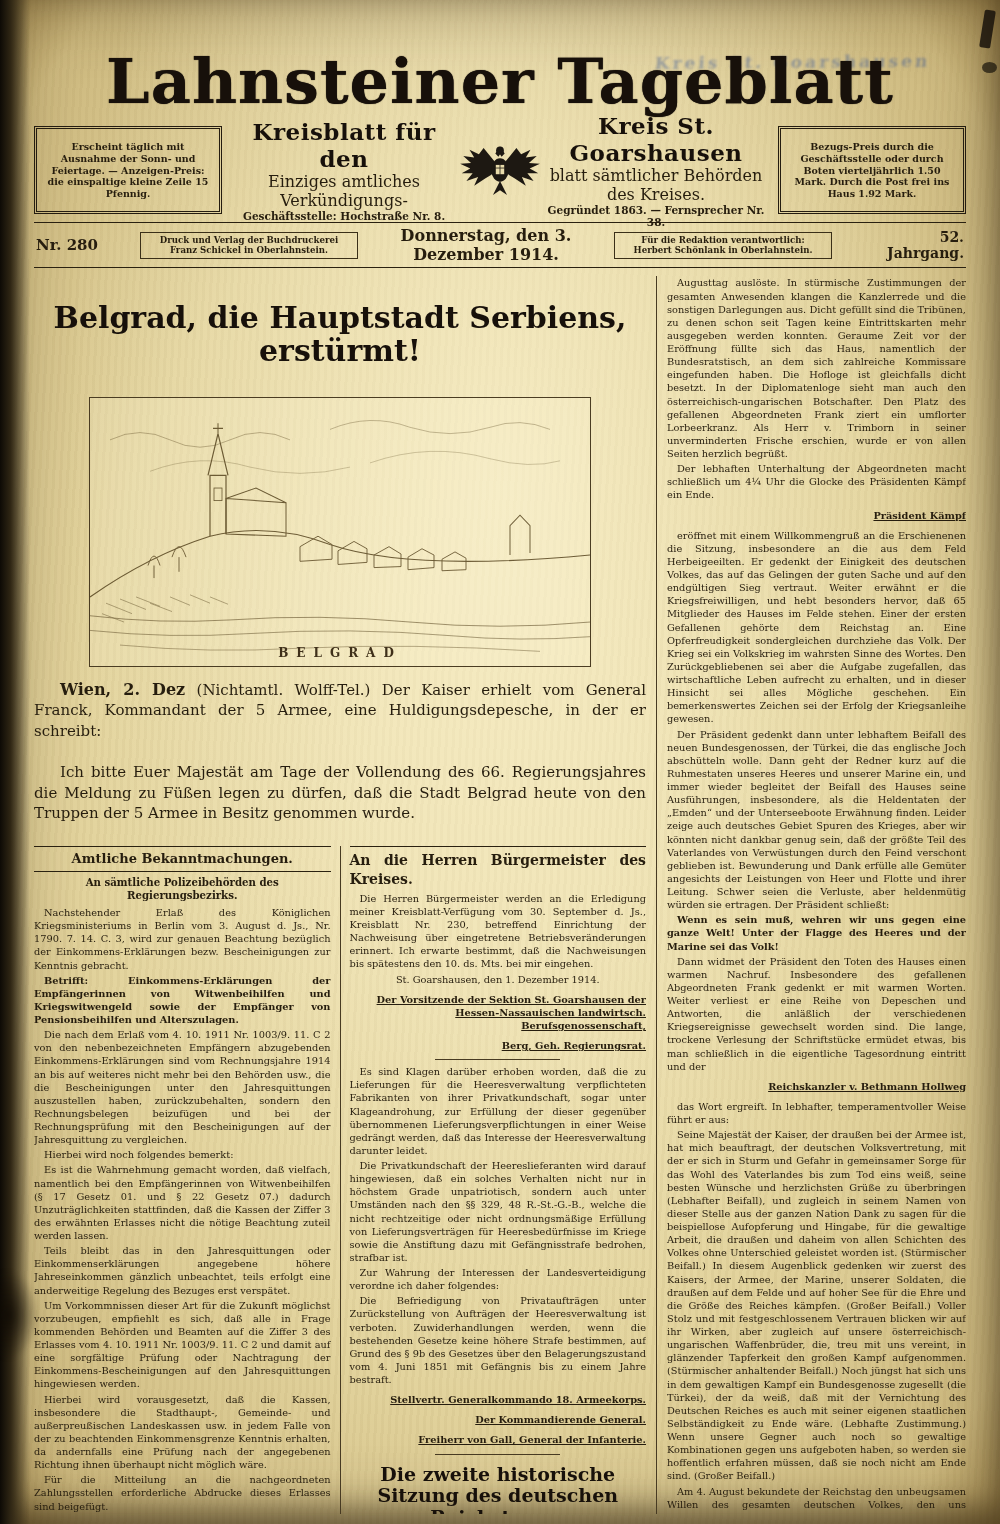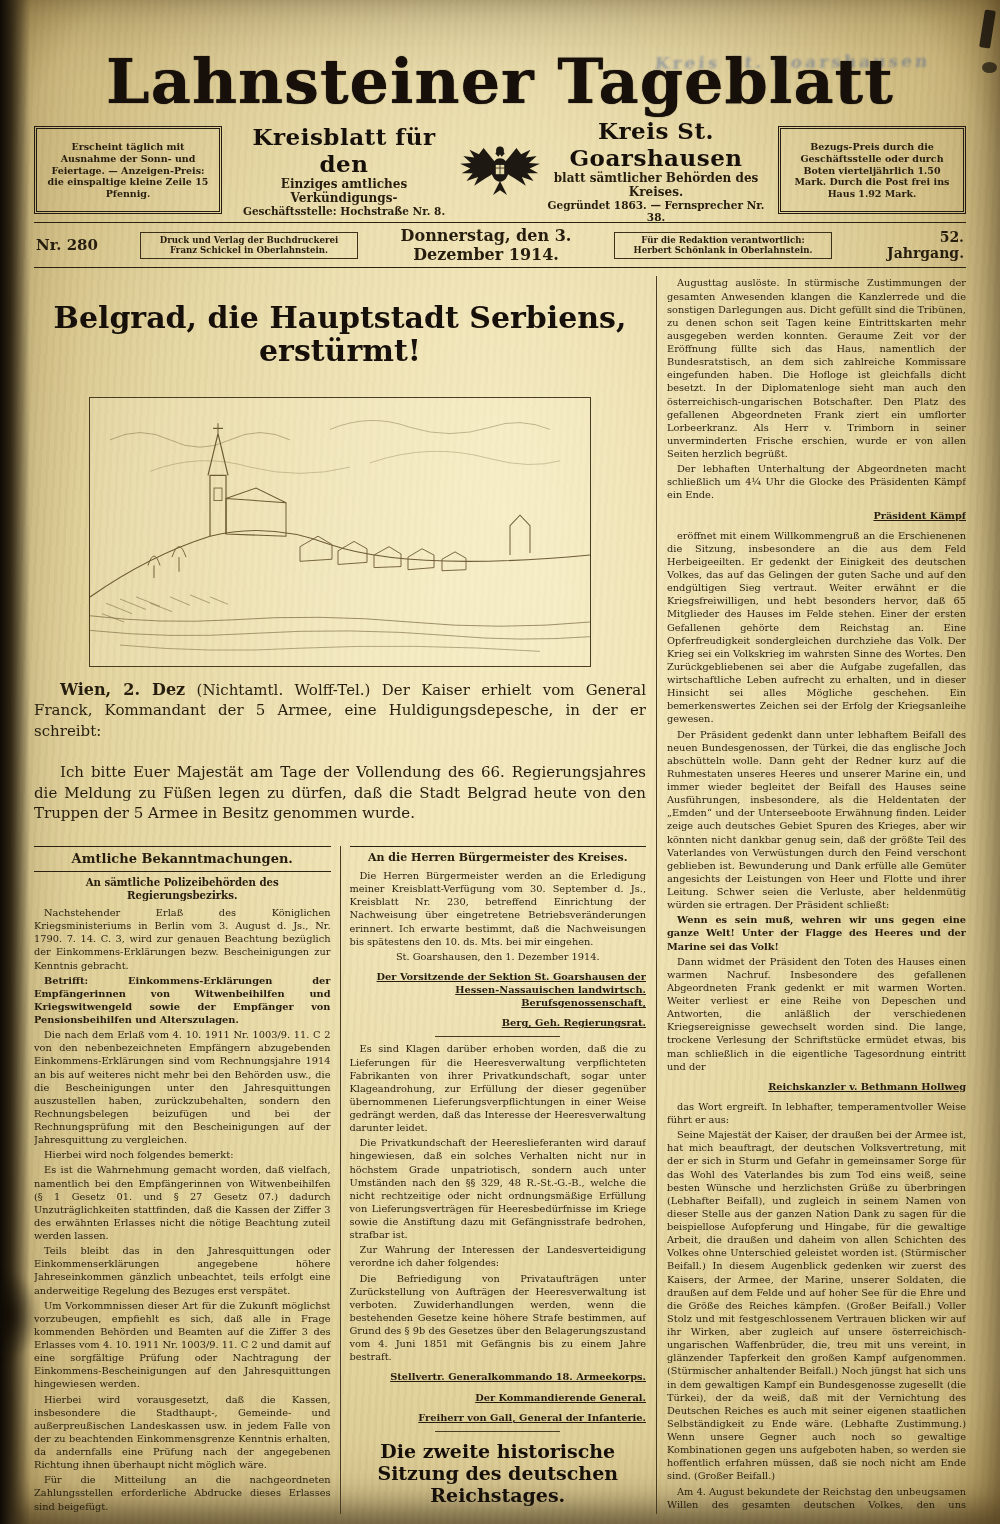--- a/index.html
+++ b/index.html
@@ -29,21 +29,21 @@
 
   .masthead{margin-top:50px;text-align:center;font-size:62px;line-height:1.04;font-weight:bold;
     letter-spacing:1px;color:#17100a;text-shadow:0 0 1px #17100a;}
 
   .subhead-row{margin-top:12px;display:flex;align-items:stretch;gap:8px;height:88px;}
   .info-box{width:170px;border:3px double #241c10;padding:4px 6px;font-size:9.5px;line-height:1.25;
     font-weight:bold;text-align:center;display:flex;align-items:center;justify-content:center;}
   .subhead-center{flex:1;display:flex;align-items:center;justify-content:space-between;padding:0 4px;}
   .sh-stack{flex:1;text-align:center;display:flex;flex-direction:column;justify-content:flex-end;gap:0;}
   .sh-big{font-size:23px;font-weight:bold;letter-spacing:.5px;color:#17100a;}
-  .sh-mid{font-size:12px;font-weight:bold;}
+  .sh-mid{font-size:16px;font-weight:normal;}
   .sh-small{font-size:10.5px;font-weight:bold;}
   .eagle-wrap{width:92px;display:flex;align-items:center;justify-content:center;}
 
   .dateline{margin-top:8px;border-top:1.6px solid #2a2110;border-bottom:1.6px solid #2a2110;
     display:flex;align-items:center;padding:3px 2px;gap:28px;}
   .dl-issue{font-size:15px;font-weight:bold;width:76px;}
   .dl-box{border:1px solid #3a2f18;font-size:8.6px;line-height:1.2;text-align:center;padding:2px 8px;
     font-weight:bold;width:200px;}
   .dl-date{flex:1;text-align:center;font-size:16px;font-weight:bold;}
   .dl-vol{font-size:14px;font-weight:bold;width:104px;text-align:right;}
@@ -61,21 +61,21 @@
 
   .lede{font-size:15px;line-height:1.36;text-align:justify;text-indent:26px;margin-top:6px;}
   .lede .intro{font-weight:bold;font-size:16px;}
   .two-col{display:flex;margin-top:8px;flex:1;overflow:hidden;}
   .col-a{width:50%;padding-right:9px;border-right:1px solid #473a22;overflow:hidden;}
   .col-b{width:50%;padding-left:9px;overflow:hidden;}
 
   .np{font-size:9.8px;line-height:1.34;text-align:justify;text-indent:10px;margin:0 0 2px;hyphens:auto;}
   .bar{border-top:1.3px solid #2a2110;border-bottom:1.3px solid #2a2110;font-weight:bold;text-align:center;
     font-size:13px;padding:3px 0;text-indent:0;margin-bottom:4px;}
-  .bart{border-top:1.3px solid #2a2110;font-weight:bold;text-align:center;font-size:11px;
+  .bart{border-top:1.3px solid #2a2110;font-weight:bold;font-size:14px;
     padding-top:4px;text-indent:0;margin-bottom:3px;}
   .bc{font-weight:bold;text-align:center;font-size:10.2px;text-indent:0;margin:3px 0;}
   .cb{font-weight:bold;text-align:right;text-indent:0;margin:7px 0;text-decoration:underline;}
   .c{text-align:center;text-indent:0;margin:1px 0;}
   .b{font-weight:bold;}
   .hr{border-top:1px solid #473a22;width:42%;margin:5px auto;height:0;padding:0;}
   .bighead{font-size:19px;font-weight:bold;text-align:center;line-height:1.15;margin:9px 0 12px;
     text-indent:0;color:#17100a;}
 </style>
 </head>
@@ -163,34 +163,35 @@
               <path d="M0 222 q80 8 160 3 q100 -6 200 2 q70 6 140 1" stroke-width="0.8" opacity="0.7"></path>
               <path d="M30 236 q90 8 180 3 q110 -5 240 3" stroke-width="0.8" opacity="0.6"></path>
               <g stroke-width="0.7" opacity="0.7">
                 <path d="M16 196 l26 10 M30 192 l26 10 M46 190 l24 9 M12 206 l22 8 M60 196 l22 8"></path>
                 <path d="M80 190 l20 8 M100 188 l20 8 M120 190 l18 7"></path>
               </g>
               <path d="M58 160 q6 -18 12 0 M64 160 l0 12" stroke-width="0.9"></path>
               <path d="M82 152 q7 -20 14 0 M89 152 l0 14" stroke-width="0.9"></path>
             </g>
           </svg>
+          <figcaption>BELGRAD</figcaption>
         </figure>
 
         <p class="lede"><span class="intro">Wien, 2. Dez</span><span> (Nichtamtl. Wolff-Tel.) Der Kaiser erhielt vom General Franck, Kommandant der 5 Armee, eine Huldigungsdepesche, in der er schreibt:</span></p>
         <p class="lede">Ich bitte Euer Majestät am Tage der Vollendung des 66. Regierungsjahres die Meldung zu Füßen legen zu dürfen, daß die Stadt Belgrad heute von den Truppen der 5 Armee in Besitz genommen wurde.</p>
 
         <div class="two-col">
           <div class="col-a">
               <p class="np bar">Amtliche Bekanntmachungen.</p>
               <p class="np bc">An sämtliche Polizeibehörden des Regierungsbezirks.</p>
               <p class="np">Nachstehender Erlaß des Königlichen Kriegsministeriums in Berlin vom 3. August d. Js., Nr. 1790. 7. 14. C. 3, wird zur genauen Beachtung bezüglich der Einkommens-Erklärungen bezw. Bescheinigungen zur Kenntnis gebracht.</p>
               <p class="np b">Betrifft: Einkommens-Erklärungen der Empfängerinnen von Witwenbeihilfen und Kriegswitwengeld sowie der Empfänger von Pensionsbeihilfen und Alterszulagen.</p>
               <p class="np">Die nach dem Erlaß vom 4. 10. 1911 Nr. 1003/9. 11. C 2 von den nebenbezeichneten Empfängern abzugebenden Einkommens-Erklärungen sind vom Rechnungsjahre 1914 an bis auf weiteres nicht mehr bei den Behörden usw., die die Bescheinigungen unter den Jahresquittungen auszustellen haben, zurückzubehalten, sondern den Rechnungsbelegen beizufügen und bei der Rechnungsprüfung mit den Bescheinigungen auf der Jahresquittung zu vergleichen.</p>
               <p class="np">Hierbei wird noch folgendes bemerkt:</p>
-              <p class="np">Es ist die Wahrnehmung gemacht worden, daß vielfach, namentlich bei den Empfängerinnen von Witwenbeihilfen (§ 1 Gesetz 01. und § 27 Gesetz 07.) dadurch Unzuträglichkeiten stattfinden, daß die Kassen der Ziffer 3 des erwähnten Erlasses nicht die nötige Beachtung zuteil werden lassen.</p>
+              <p class="np">Es ist die Wahrnehmung gemacht worden, daß vielfach, namentlich bei den Empfängerinnen von Witwenbeihilfen (§ 17 Gesetz 01. und § 22 Gesetz 07.) dadurch Unzuträglichkeiten stattfinden, daß die Kassen der Ziffer 3 des erwähnten Erlasses nicht die nötige Beachtung zuteil werden lassen.</p>
               <p class="np">Teils bleibt das in den Jahresquittungen oder Einkommenserklärungen angegebene höhere Jahreseinkommen gänzlich unbeachtet, teils erfolgt eine anderweitige Regelung des Bezuges erst verspätet.</p>
               <p class="np">Um Vorkommnissen dieser Art für die Zukunft möglichst vorzubeugen, empfiehlt es sich, daß alle in Frage kommenden Behörden und Beamten auf die Ziffer 3 des Erlasses vom 4. 10. 1911 Nr. 1003/9. 11. C 2 und damit auf eine sorgfältige Prüfung oder Nachtragung der Einkommens-Bescheinigungen auf den Jahresquittungen hingewiesen werden.</p>
               <p class="np">Hierbei wird vorausgesetzt, daß die Kassen, insbesondere die Stadthaupt-, Gemeinde- und außerpreußischen Landeskassen usw. in jedem Falle von der zu beachtenden Einkommensgrenze Kenntnis erhalten, da andernfalls eine Prüfung nach der angegebenen Richtung ihnen überhaupt nicht möglich wäre.</p>
               <p class="np">Für die Mitteilung an die nachgeordneten Zahlungsstellen erforderliche Abdrucke dieses Erlasses sind beigefügt.</p>
             </div>
           <div class="col-b">
               <p class="np bart">An die Herren Bürgermeister des Kreises.</p>
               <p class="np">Die Herren Bürgermeister werden an die Erledigung meiner Kreisblatt-Verfügung vom 30. September d. Js., Kreisblatt Nr. 230, betreffend Einrichtung der Nachweisung über eingetretene Betriebsveränderungen erinnert. Ich erwarte bestimmt, daß die Nachweisungen bis spätestens den 10. ds. Mts. bei mir eingehen.</p>
               <p class="np c">St. Goarshausen, den 1. Dezember 1914.</p>
               <p class="np cb">Der Vorsitzende der Sektion St. Goarshausen der Hessen-Nassauischen landwirtsch. Berufsgenossenschaft,</p>

